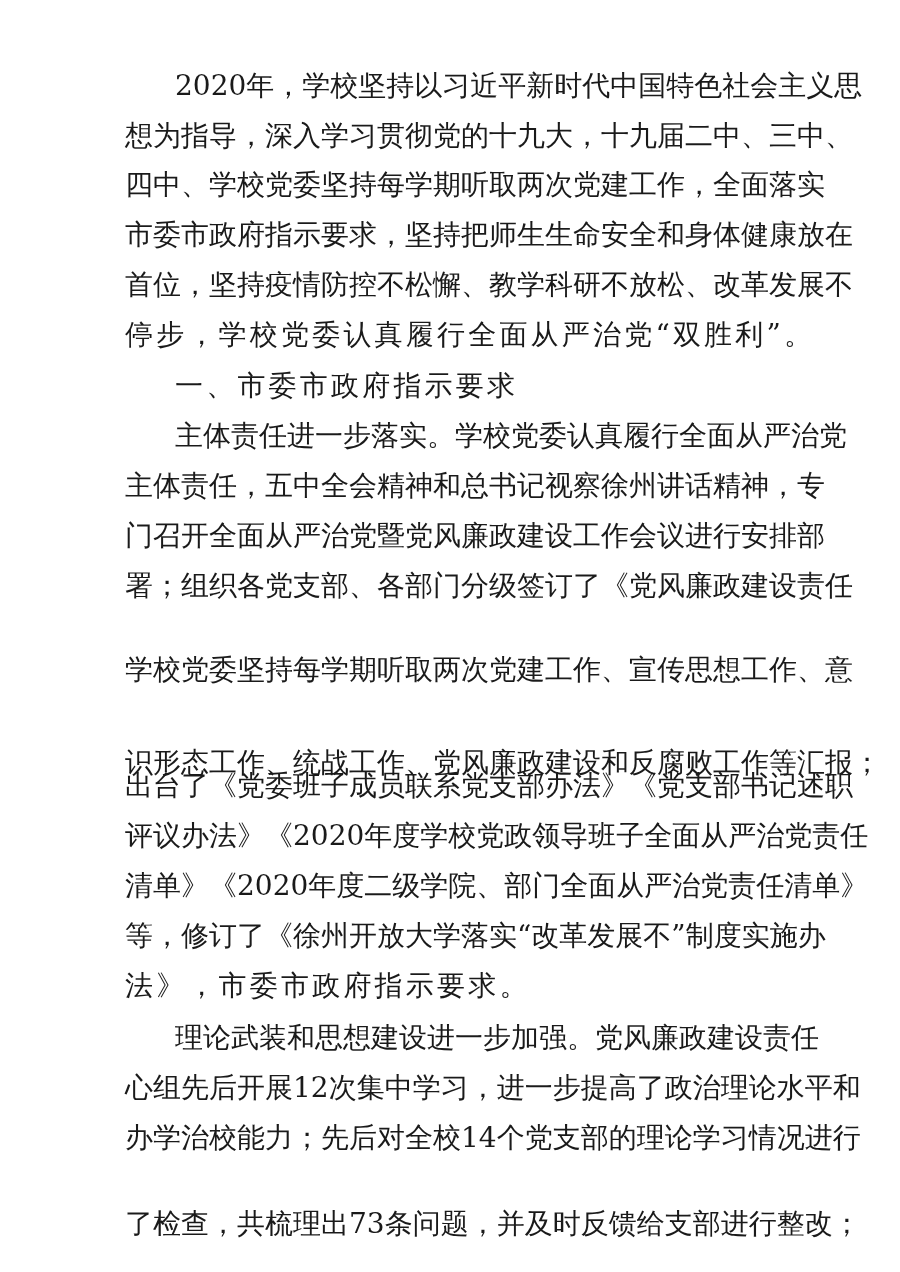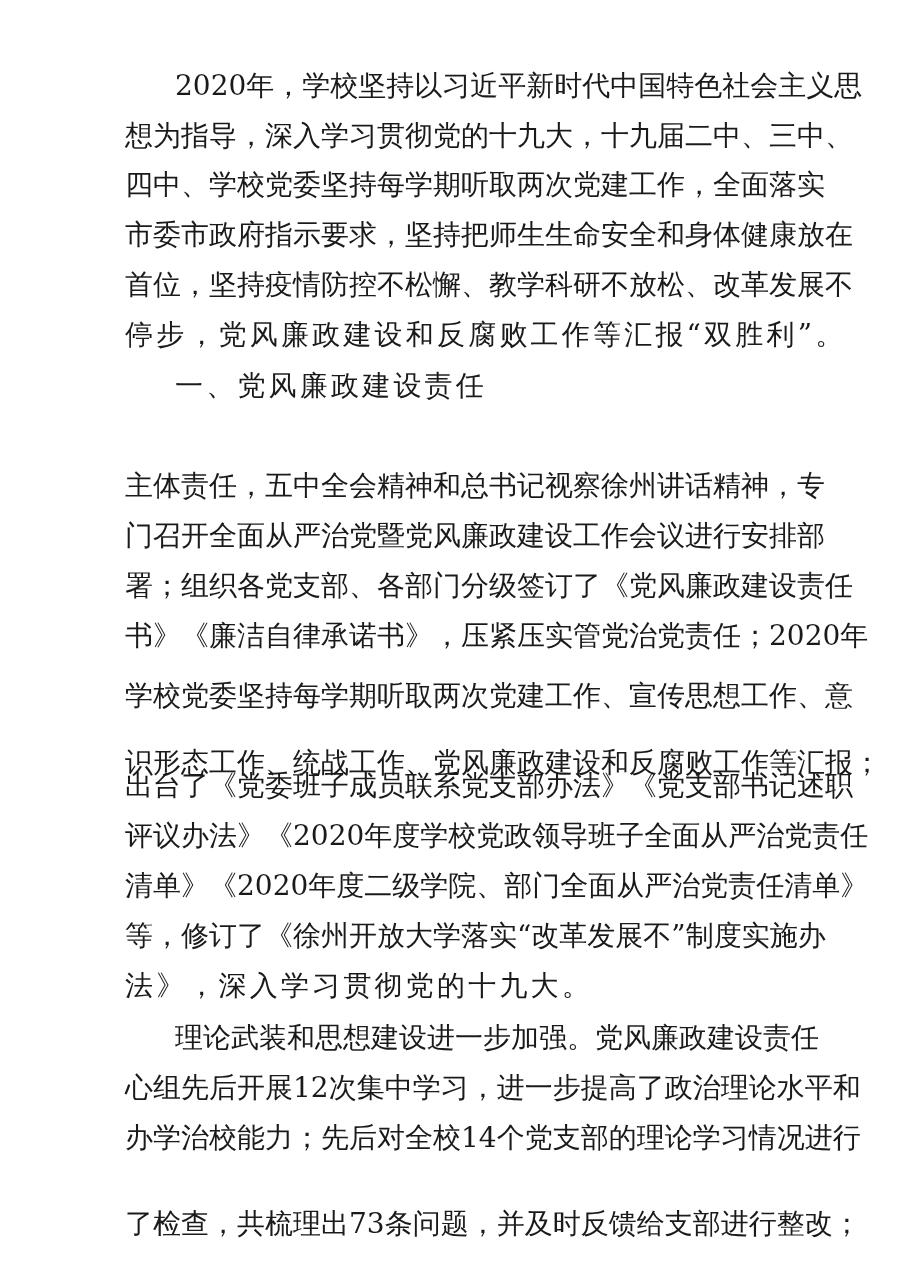--- a/index.html
+++ b/index.html
@@ -28,33 +28,33 @@
   </style>
 </head>
 <body>
 
 <div class="page">
   <div class="line indent justify" style="top:66px">2020年，学校坚持以习近平新时代中国特色社会主义思</div>
   <div class="line justify" style="top:116px">想为指导，深入学习贯彻党的十九大，十九届二中、三中、</div>
   <div class="line justify" style="top:165px">四中、学校党委坚持每学期听取两次党建工作，全面落实</div>
   <div class="line justify" style="top:215px">市委市政府指示要求，坚持把师生生命安全和身体健康放在</div>
   <div class="line justify" style="top:265px">首位，坚持疫情防控不松懈、教学科研不放松、改革发展不</div>
-  <div class="line" style="top:315px">停步，党风廉政建设和反腐败工作等汇报“双胜利”。</div>
-  <div class="line indent" style="top:366px">一、党风廉政建设责任</div>
+  <div class="line" style="top:315px">停步，学校党委认真履行全面从严治党“双胜利”。</div>
+  <div class="line indent" style="top:366px">一、市委市政府指示要求</div>
+  <div class="line indent justify" style="top:416px">主体责任进一步落实。学校党委认真履行全面从严治党</div>
   <div class="line justify" style="top:466px">主体责任，五中全会精神和总书记视察徐州讲话精神，专</div>
   <div class="line justify" style="top:516px">门召开全面从严治党暨党风廉政建设工作会议进行安排部</div>
   <div class="line justify" style="top:566px">署；组织各党支部、各部门分级签订了《党风廉政建设责任</div>
-  <div class="line justify" style="top:616px">书》《廉洁自律承诺书》，压紧压实管党治党责任；2020年</div>
-  <div class="line justify" style="top:676px">学校党委坚持每学期听取两次党建工作、宣传思想工作、意</div>
+  <div class="line justify" style="top:650px">学校党委坚持每学期听取两次党建工作、宣传思想工作、意</div>
   <div class="line justify" style="top:743px">识形态工作、统战工作、党风廉政建设和反腐败工作等汇报；</div>
   <div class="line justify" style="top:766px">出台了《党委班子成员联系党支部办法》《党支部书记述职</div>
   <div class="line justify" style="top:816px">评议办法》《2020年度学校党政领导班子全面从严治党责任</div>
   <div class="line justify" style="top:866px">清单》《2020年度二级学院、部门全面从严治党责任清单》</div>
   <div class="line justify" style="top:916px">等，修订了《徐州开放大学落实“改革发展不”制度实施办</div>
-  <div class="line" style="top:966px">法》，深入学习贯彻党的十九大。</div>
+  <div class="line" style="top:966px">法》，市委市政府指示要求。</div>
 
   <div class="line indent justify" style="top:1018px">理论武装和思想建设进一步加强。党风廉政建设责任</div>
   <div class="line justify" style="top:1068px">心组先后开展12次集中学习，进一步提高了政治理论水平和</div>
   <div class="line justify" style="top:1118px">办学治校能力；先后对全校14个党支部的理论学习情况进行</div>
   <div class="line justify" style="top:1204px">了检查，共梳理出73条问题，并及时反馈给支部进行整改；</div>
 
   <div class="page-num">3 / 46</div>
 </div>
 
 </body></html>

